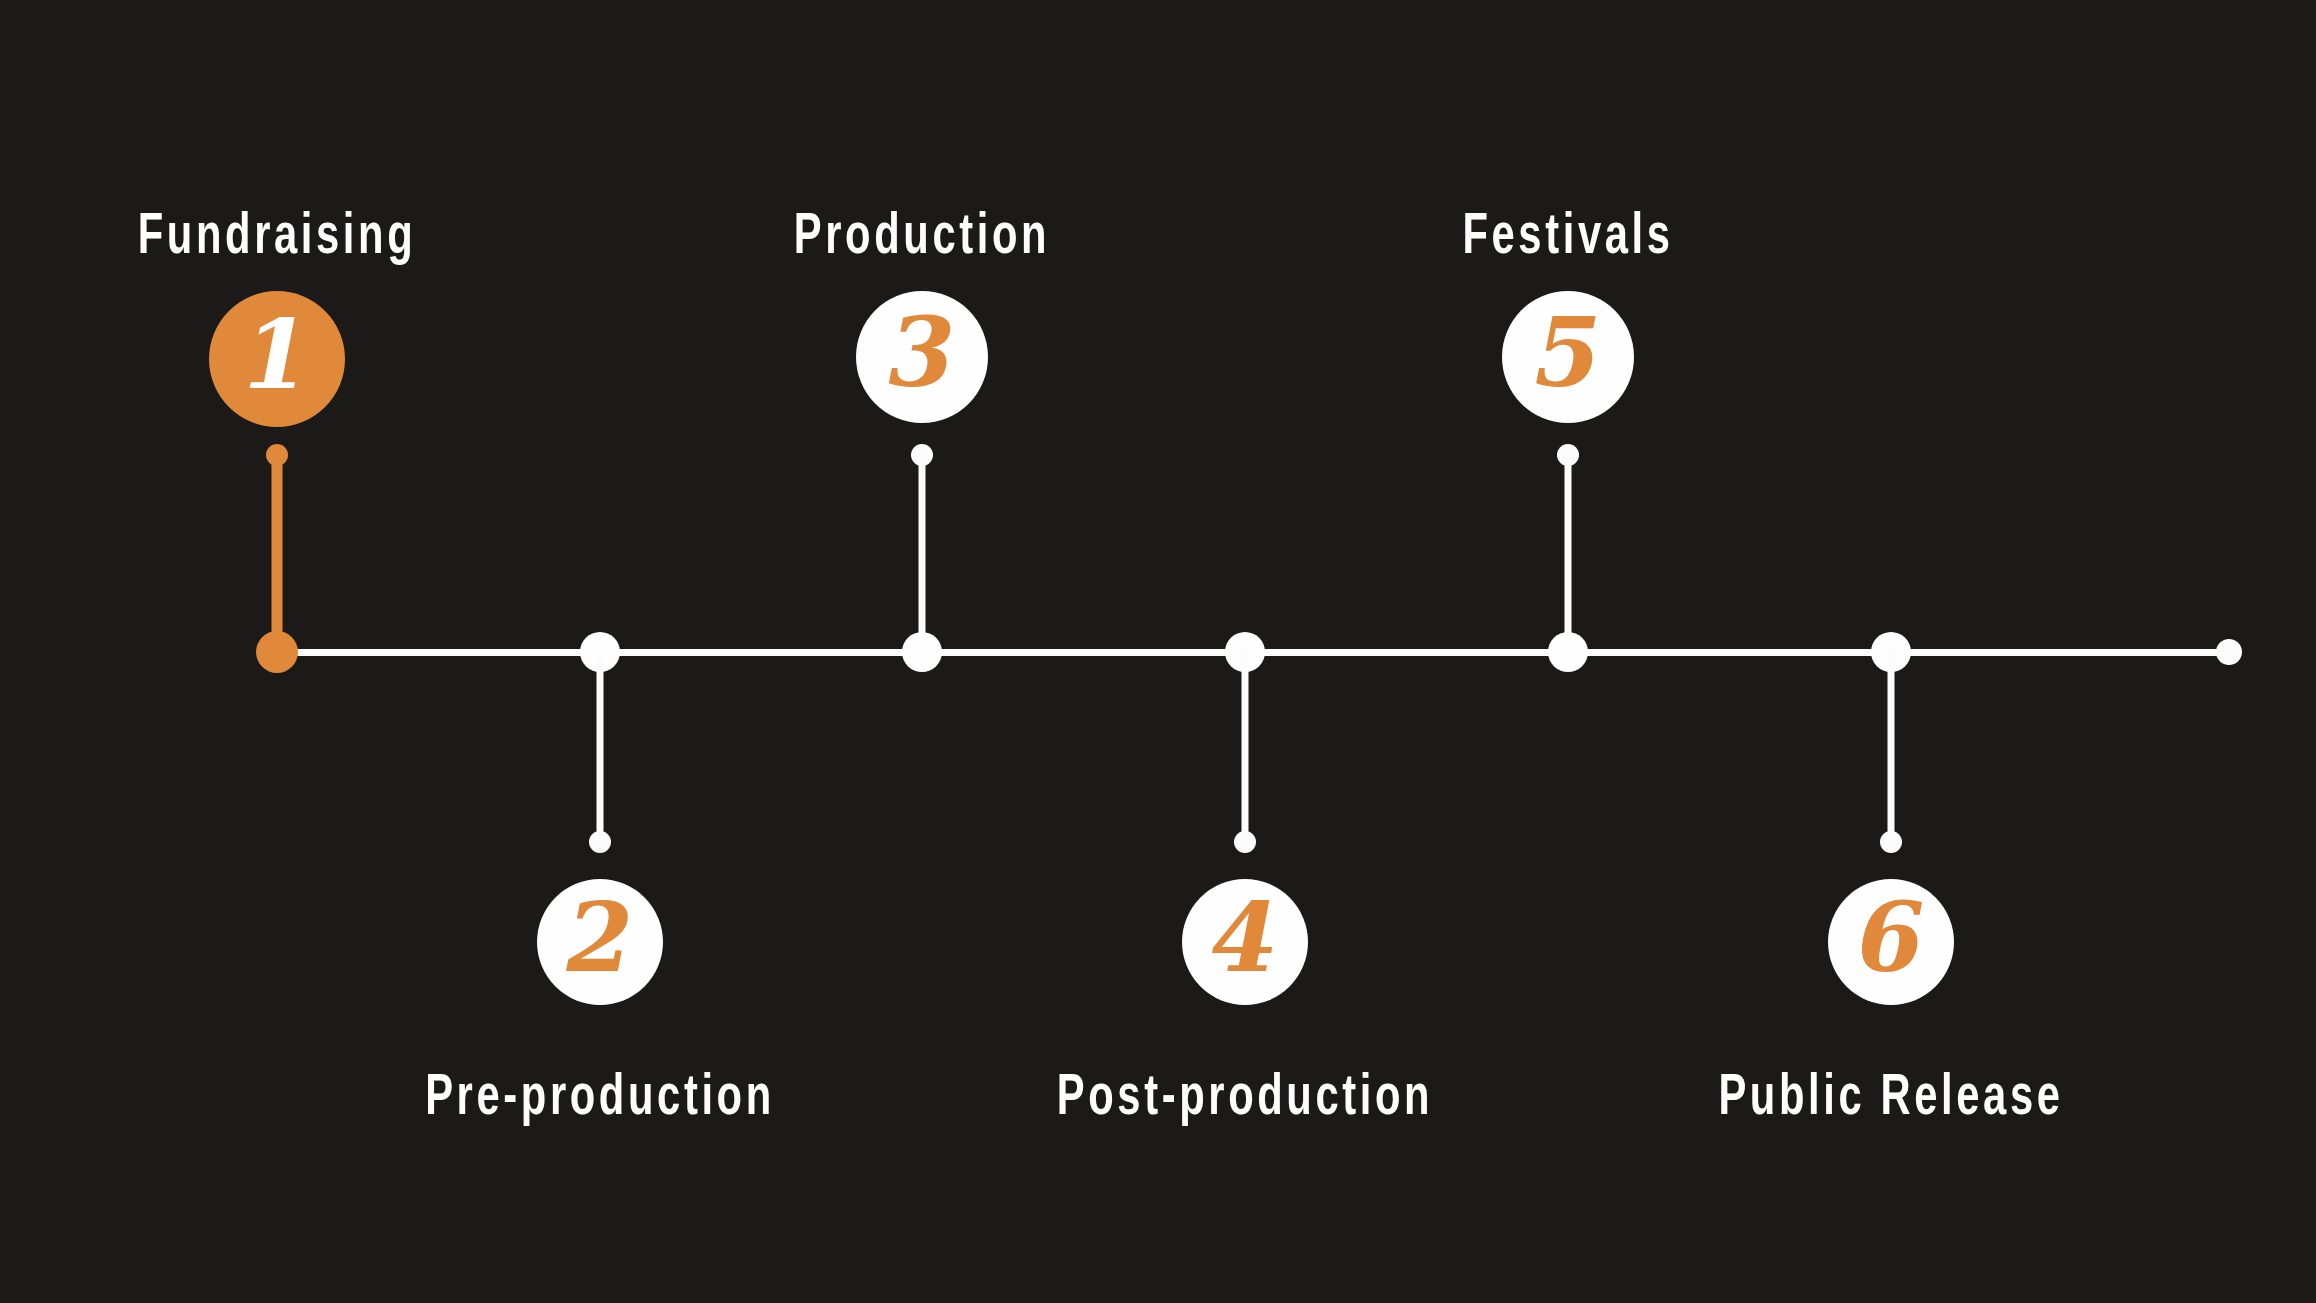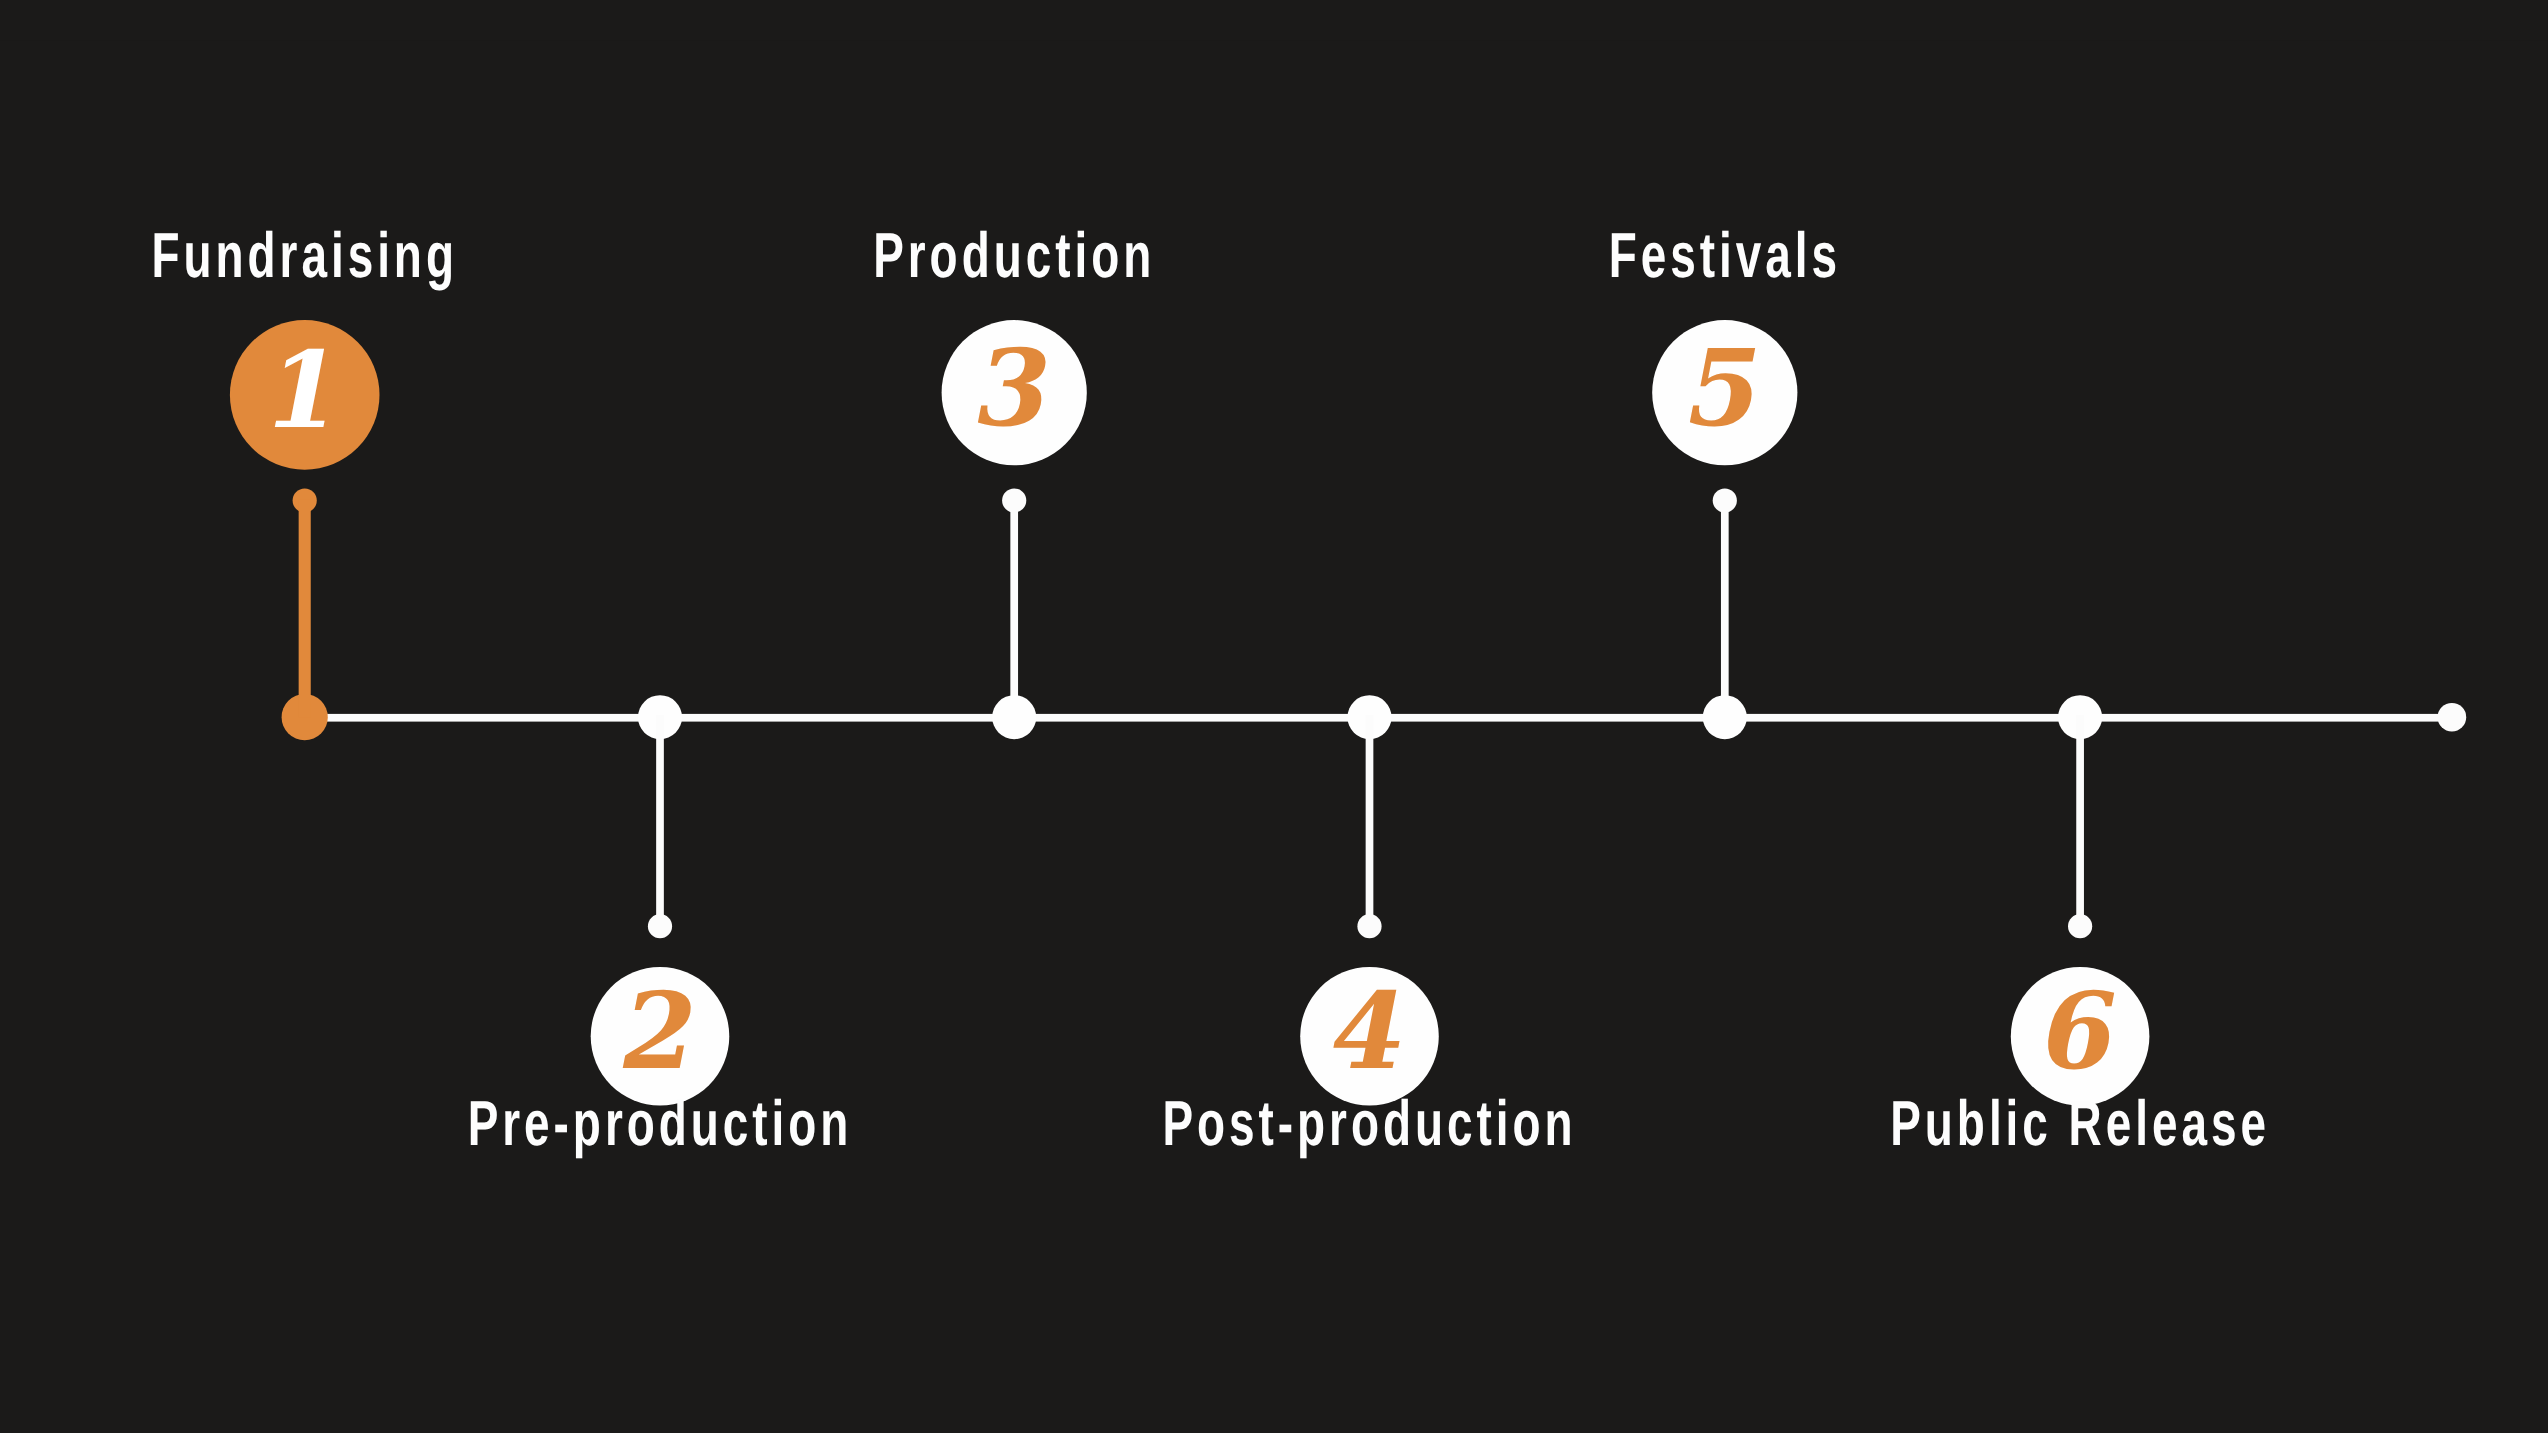--- a/index.html
+++ b/index.html
@@ -67,21 +67,21 @@
     line-height: 1;
     text-align: center;
   }
   .label .condense {
     display: inline-block;
     transform: scaleX(0.72);
     transform-origin: center;
     letter-spacing: 5px;
   }
   .step.top .label { top: 167px; }
-  .step.bottom .label { top: 956px; }
+  .step.bottom .label { top: 1028px; }
 
   
   .circle {
     left: 0;
     transform: translateX(-50%);
     width: 132px;
     height: 132px;
     border-radius: 50%;
     background: #fefefe;
     display: flex;

